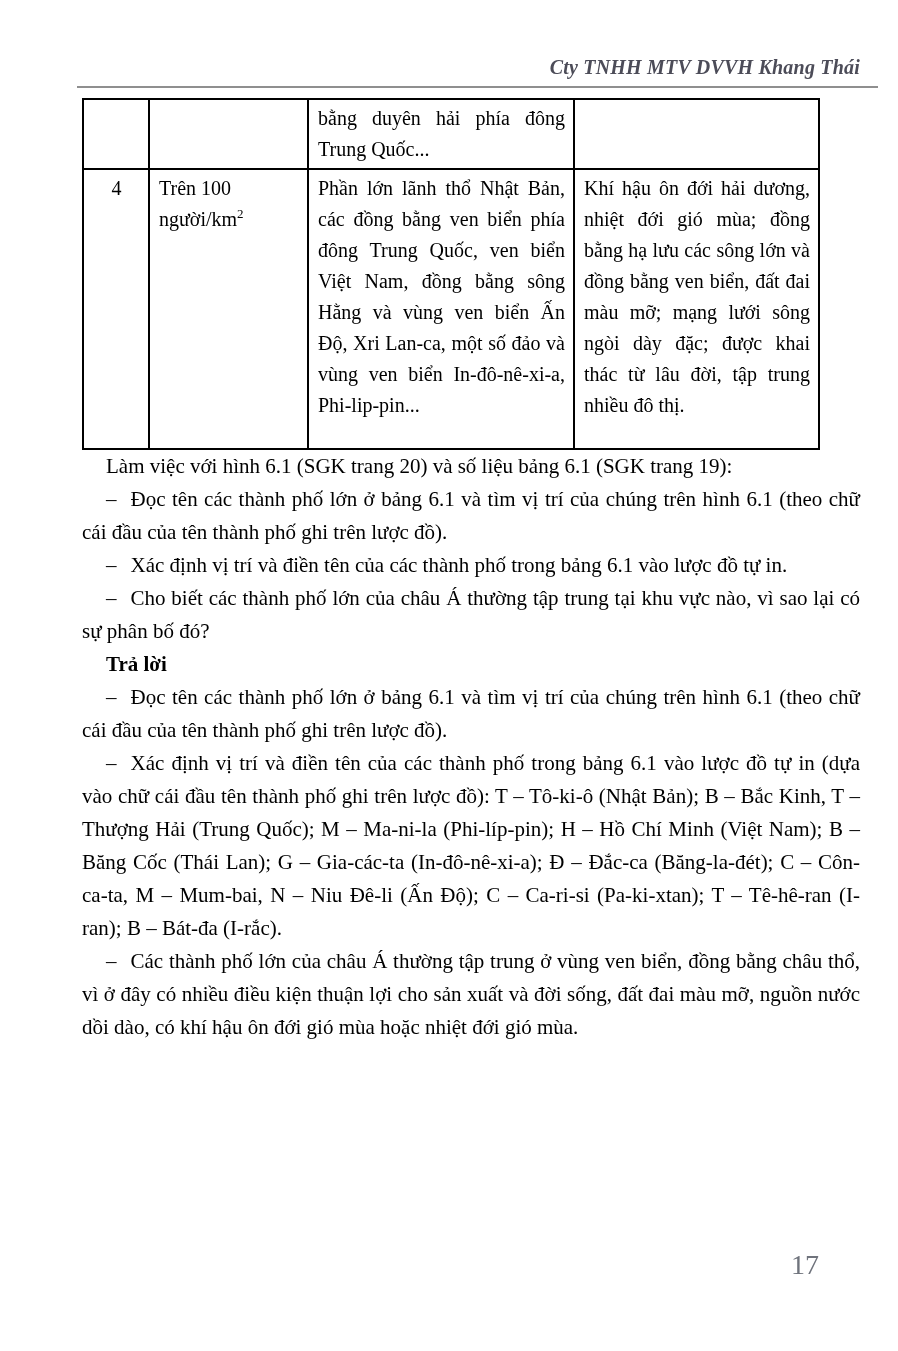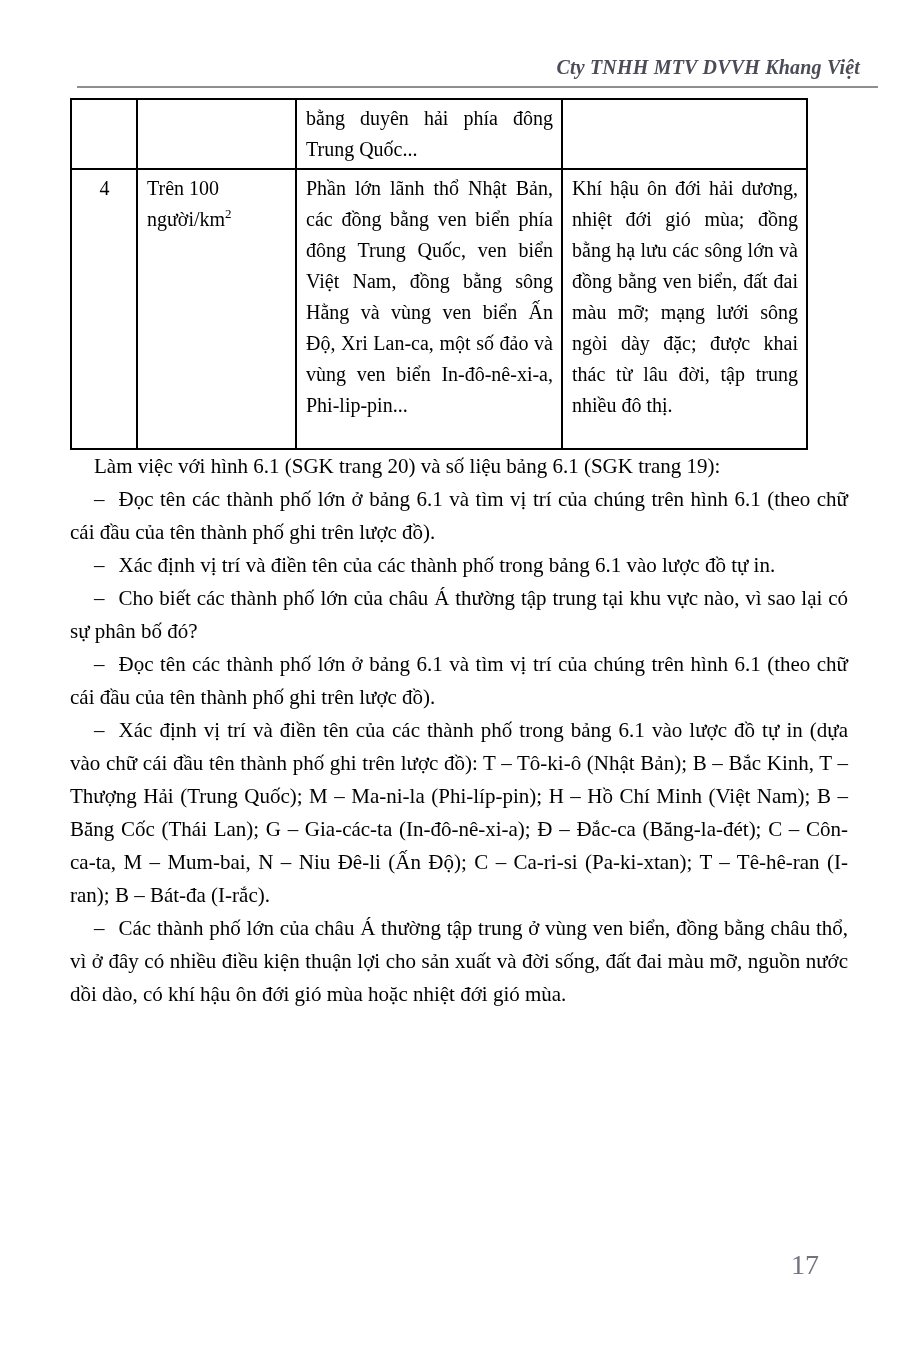--- a/index.html
+++ b/index.html
@@ -23,21 +23,21 @@
   }
   .header-rule {
     position: absolute;
     top: 86px; left: 77px; width: 801px;
     border: none;
     border-top: 2px solid #8f8f8f;
     margin: 0;
   }
   .content {
     position: absolute;
-    top: 98px; left: 70px; width: 778px;
+    top: 98px; left: 82px; width: 778px;
   }
   table.data-table {
     border-collapse: collapse;
     table-layout: fixed;
     width: 736px;
   }
   table.data-table td {
     border: 2px solid #000000;
     vertical-align: top;
     font-size: 20px;
@@ -79,21 +79,21 @@
     position: absolute;
     top: 1249px;
     left: 791px;
     font-size: 28px;
     color: #6f737c;
   }
 </style>
 </head>
 <body>
 
-<div class="page-header">Cty TNHH MTV DVVH Khang Việt</div>
+<div class="page-header">Cty TNHH MTV DVVH Khang Thái</div>
 <hr class="header-rule">
 
 <div class="content">
 
   <table class="data-table">
     <colgroup>
       <col style="width:66px">
       <col style="width:159px">
       <col style="width:266px">
       <col style="width:245px">
@@ -116,20 +116,21 @@
 
 
   <p class="para">Làm việc với hình 6.1 (SGK trang 20) và số liệu bảng 6.1 (SGK trang 19):</p>
 
   <p class="para"><span class="marker">–</span><span>Đọc tên các thành phố lớn ở bảng 6.1 và tìm vị trí của chúng trên hình 6.1 (theo chữ cái đầu của tên thành phố ghi trên lược đồ).</span></p>
 
   <p class="para"><span class="marker">–</span><span>Xác định vị trí và điền tên của các thành phố trong bảng 6.1 vào lược đồ tự in.</span></p>
 
   <p class="para"><span class="marker">–</span><span>Cho biết các thành phố lớn của châu Á thường tập trung tại khu vực nào, vì sao lại có sự phân bố đó?</span></p>
 
+  <p class="para answer-heading">Trả lời</p>
 
   <p class="para"><span class="marker">–</span><span>Đọc tên các thành phố lớn ở bảng 6.1 và tìm vị trí của chúng trên hình 6.1 (theo chữ cái đầu của tên thành phố ghi trên lược đồ).</span></p>
 
   <p class="para"><span class="marker">–</span><span>Xác định vị trí và điền tên của các thành phố trong bảng 6.1 vào lược đồ tự in (dựa vào chữ cái đầu tên thành phố ghi trên lược đồ): T – Tô-ki-ô (Nhật Bản); B – Bắc Kinh, T – Thượng Hải (Trung Quốc); M – Ma-ni-la (Phi-líp-pin); H – Hồ Chí Minh (Việt Nam); B – Băng Cốc (Thái Lan); G – Gia-các-ta (In-đô-nê-xi-a); Đ – Đắc-ca (Băng-la-đét); C – Côn-ca-ta, M – Mum-bai, N – Niu Đê-li (Ấn Độ); C – Ca-ri-si (Pa-ki-xtan); T – Tê-hê-ran (I-ran); B – Bát-đa (I-rắc).</span></p>
 
   <p class="para"><span class="marker">–</span><span>Các thành phố lớn của châu Á thường tập trung ở vùng ven biển, đồng bằng châu thổ, vì ở đây có nhiều điều kiện thuận lợi cho sản xuất và đời sống, đất đai màu mỡ, nguồn nước dồi dào, có khí hậu ôn đới gió mùa hoặc nhiệt đới gió mùa.</span></p>
 
 </div>
 
 <div class="page-number">17</div>

